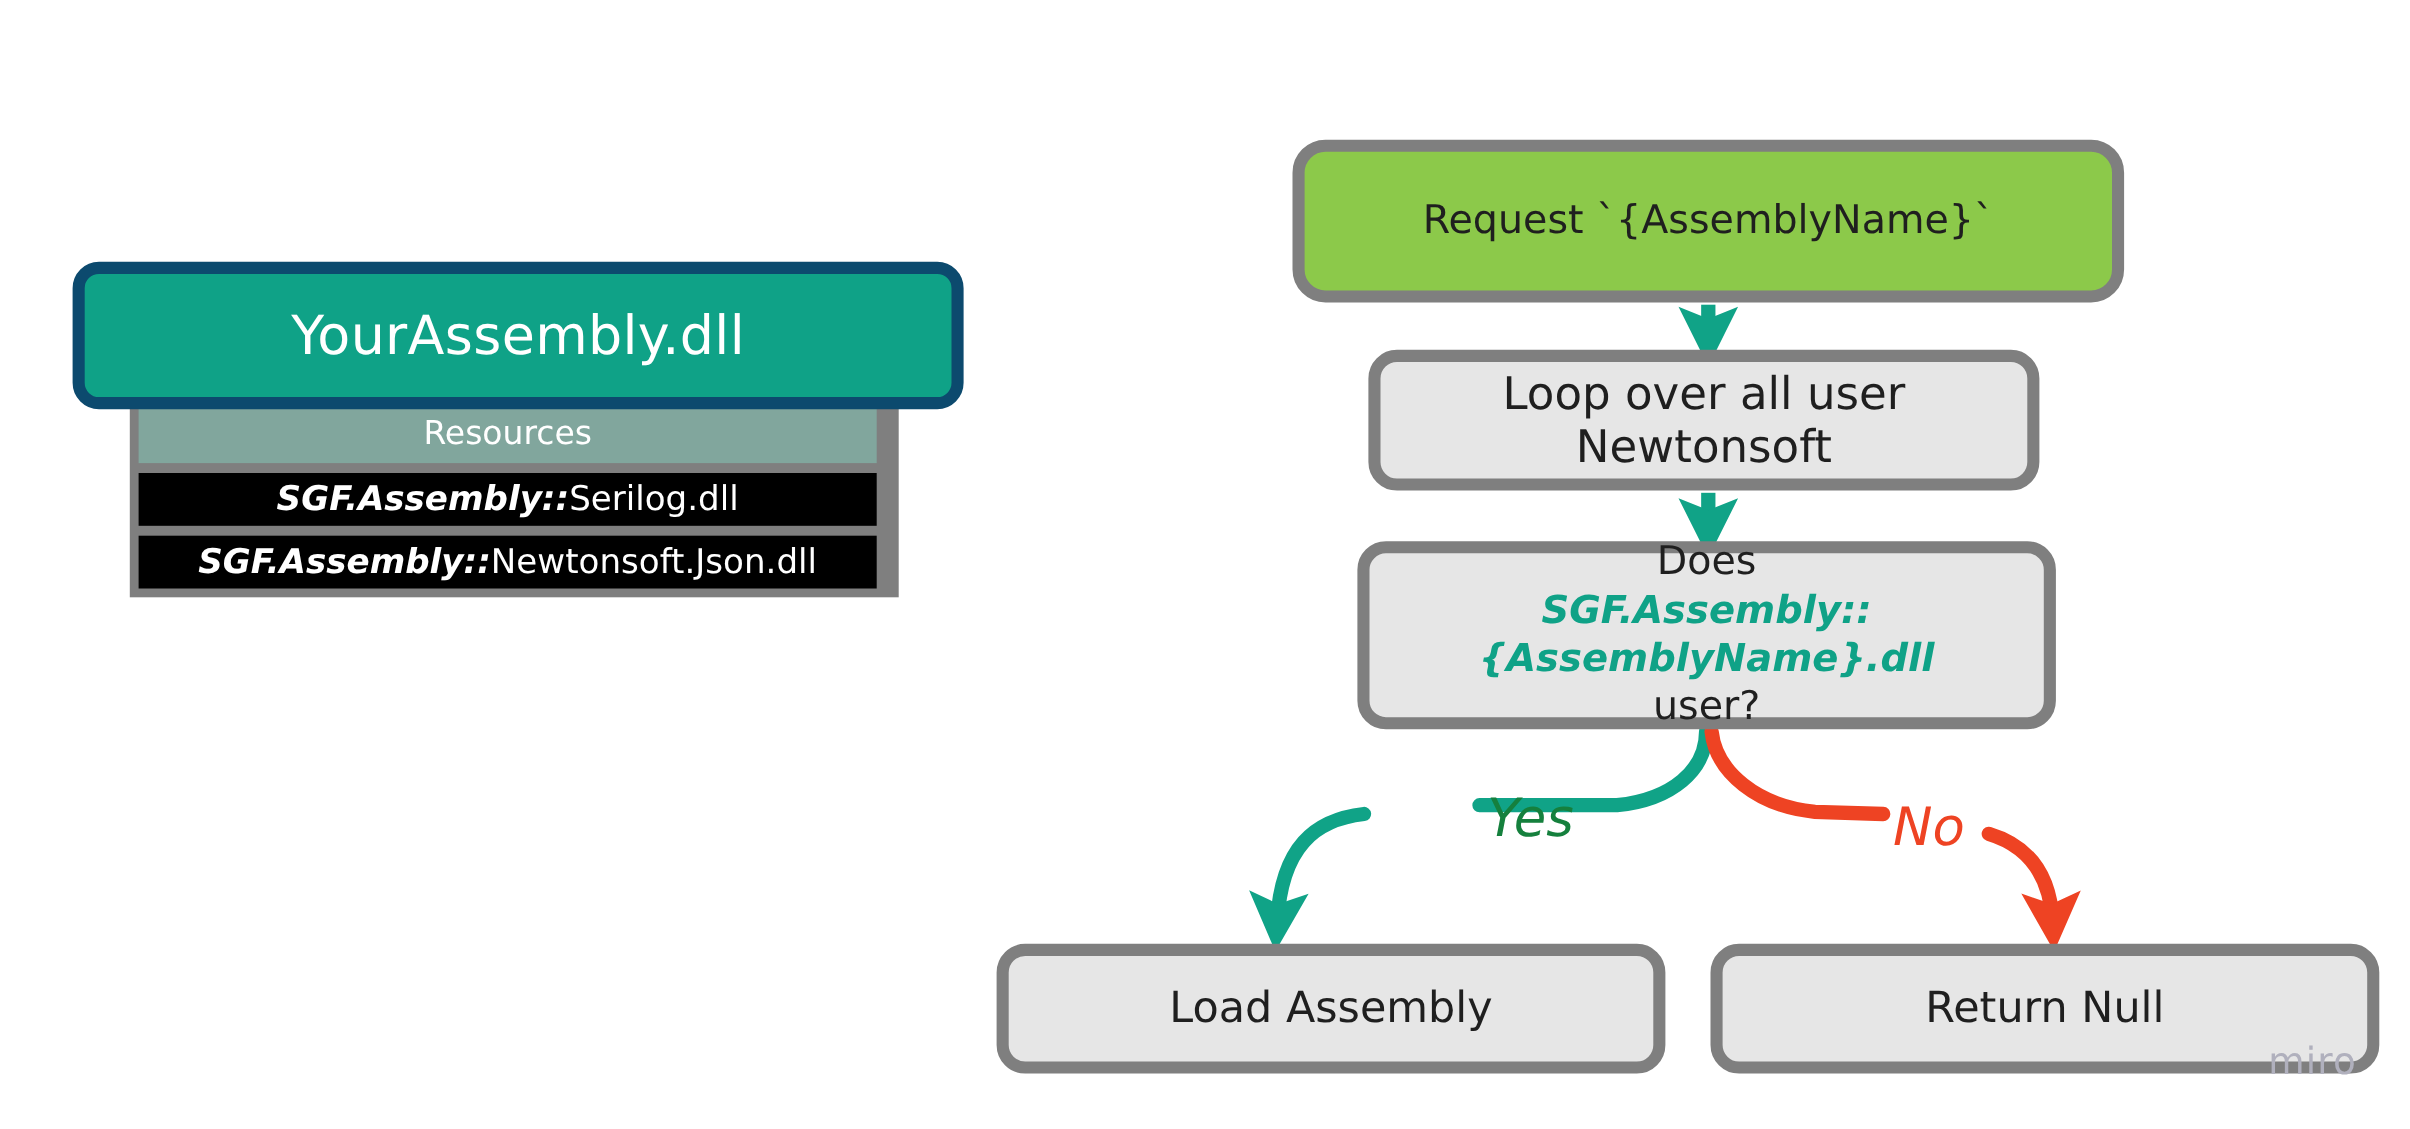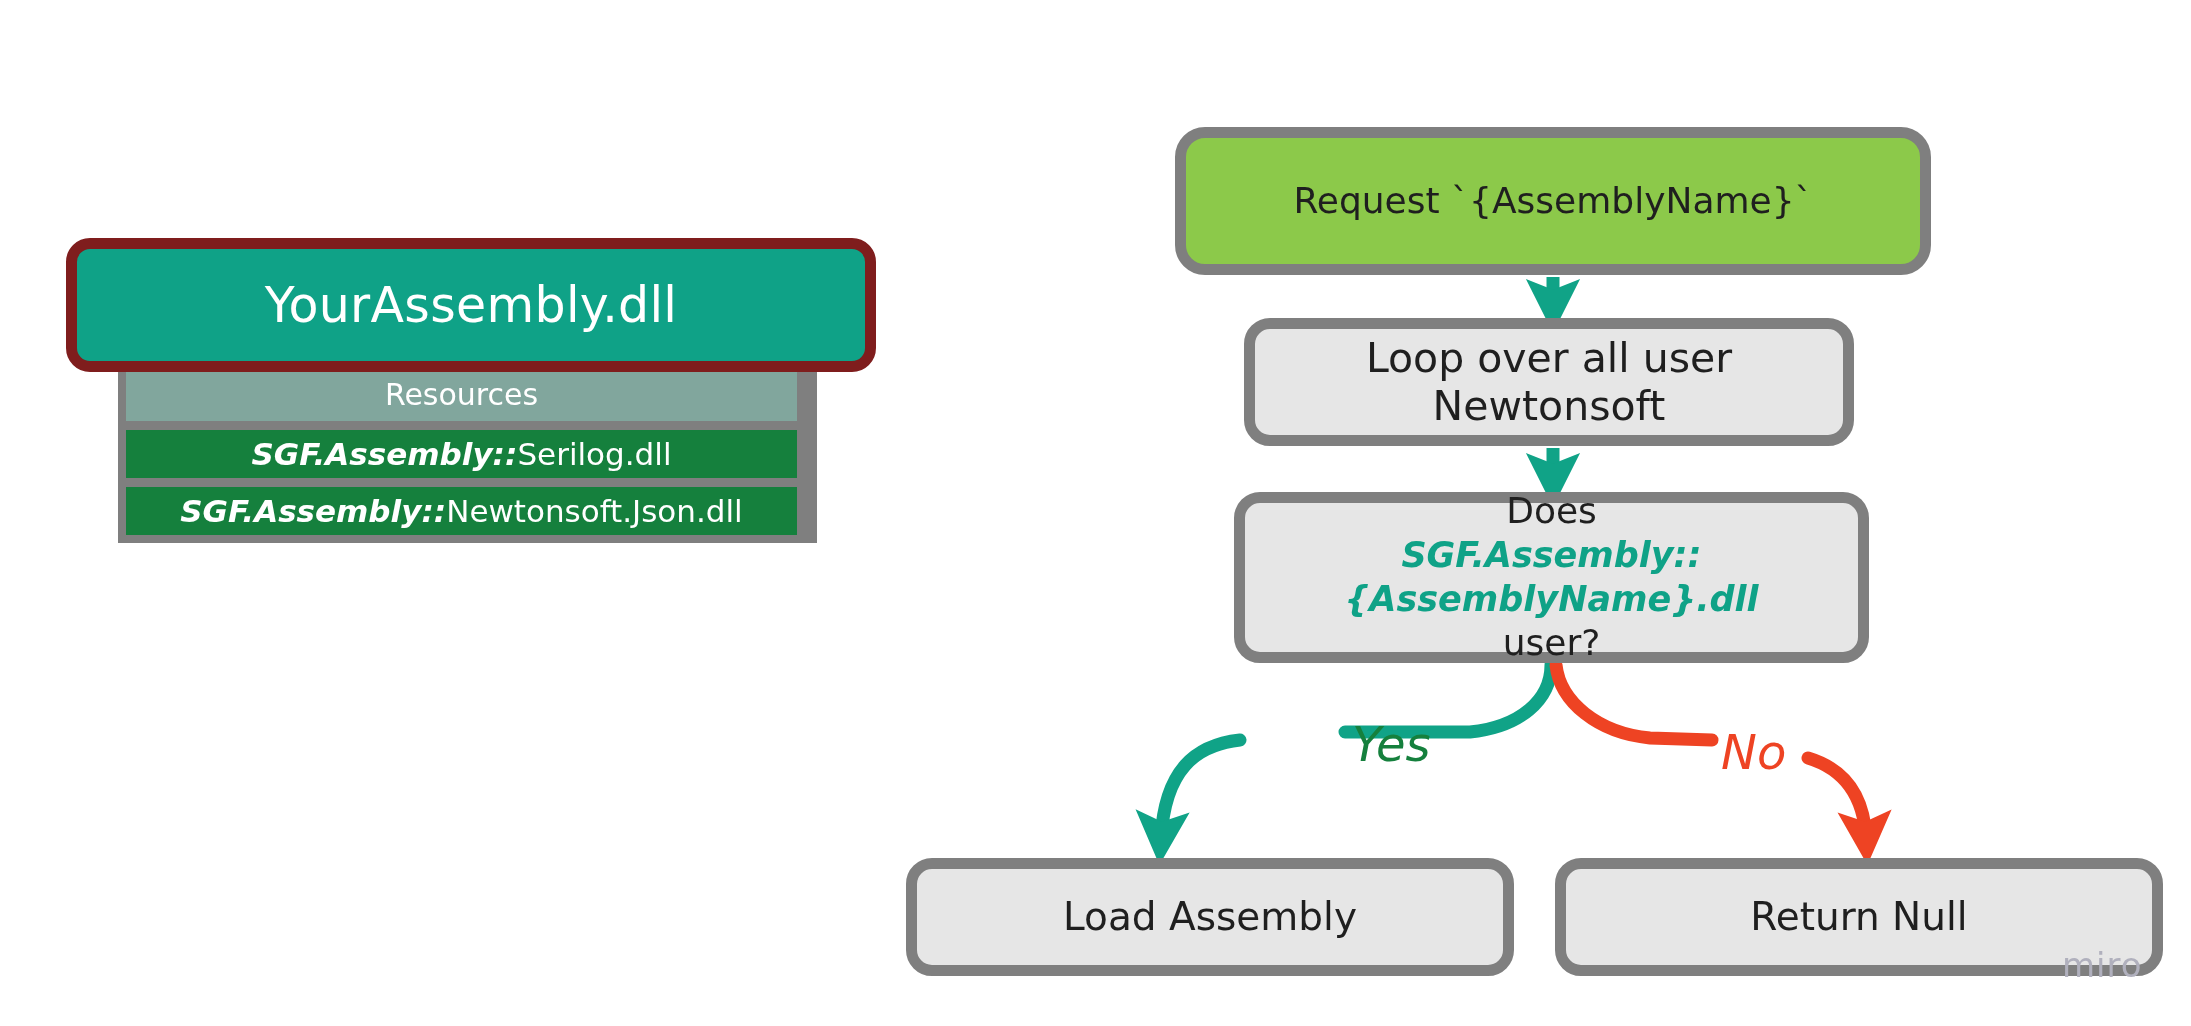--- a/index.html
+++ b/index.html
@@ -26,21 +26,21 @@
     color:#1f1f1f;
     font-family:"DejaVu Sans", sans-serif;
   }
   .node .lbl{display:block;width:100%;padding:0 14px;box-sizing:border-box;}
 
   
   #asm-card{
     position:absolute;left:66px;top:238px;width:810px;height:134px;
     box-sizing:border-box;
     background:#0fa287;
-    border:11px solid #7f1d1d;
+    border:11px solid #0c4a6e;
     border-radius:24px;
     display:flex;align-items:center;justify-content:center;
     color:#ffffff;
     font-size:49px;
     letter-spacing:.3px;
     z-index:3;
   }
   #asm-table{
     position:absolute;left:118px;top:360px;width:699px;
     box-sizing:border-box;
@@ -55,21 +55,21 @@
     color:#ffffff;
     text-align:center;
   }
   .tr.head{
     background:#81a69d;
     height:53px;
     font-size:30px;
     margin-bottom:9px;
   }
   .tr.res{
-    background:#15803d;
+    background:#000000;
     height:48px;
     font-size:31px;
     margin-bottom:9px;
   }
   .tr.res:last-child{margin-bottom:0;}
   .tr .pfx{font-style:italic;font-weight:bold;}
   .tr .sfx{font-style:normal;font-weight:normal;}
 
   
   #n-request{

